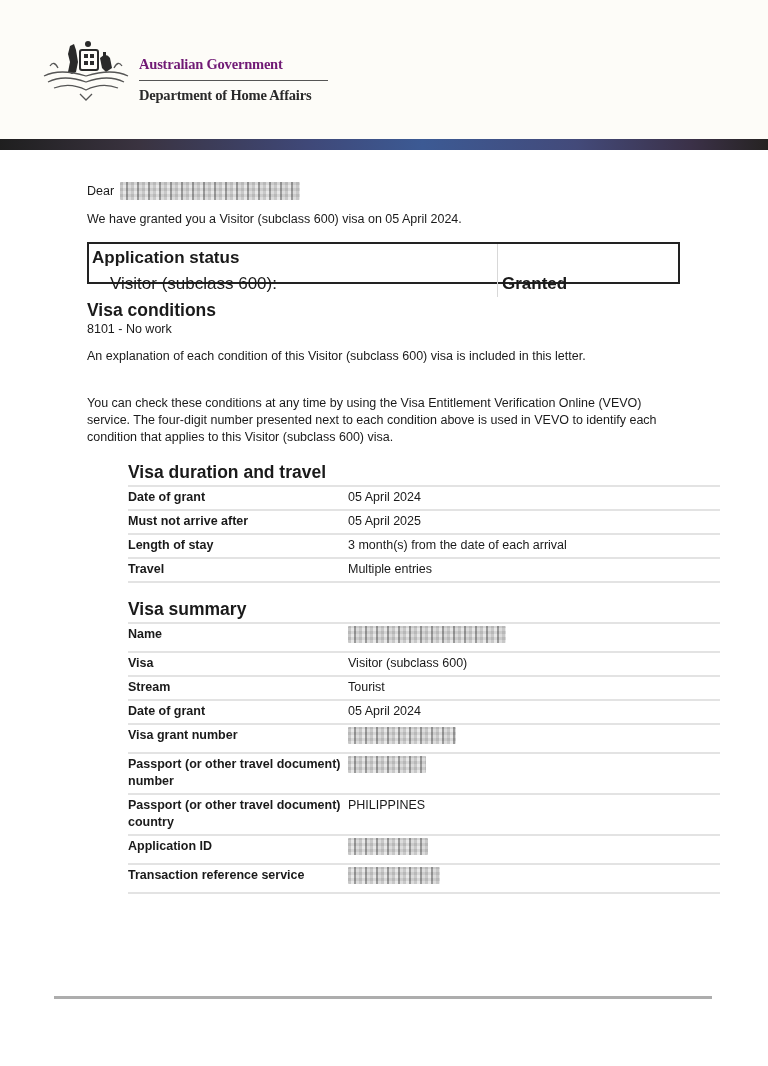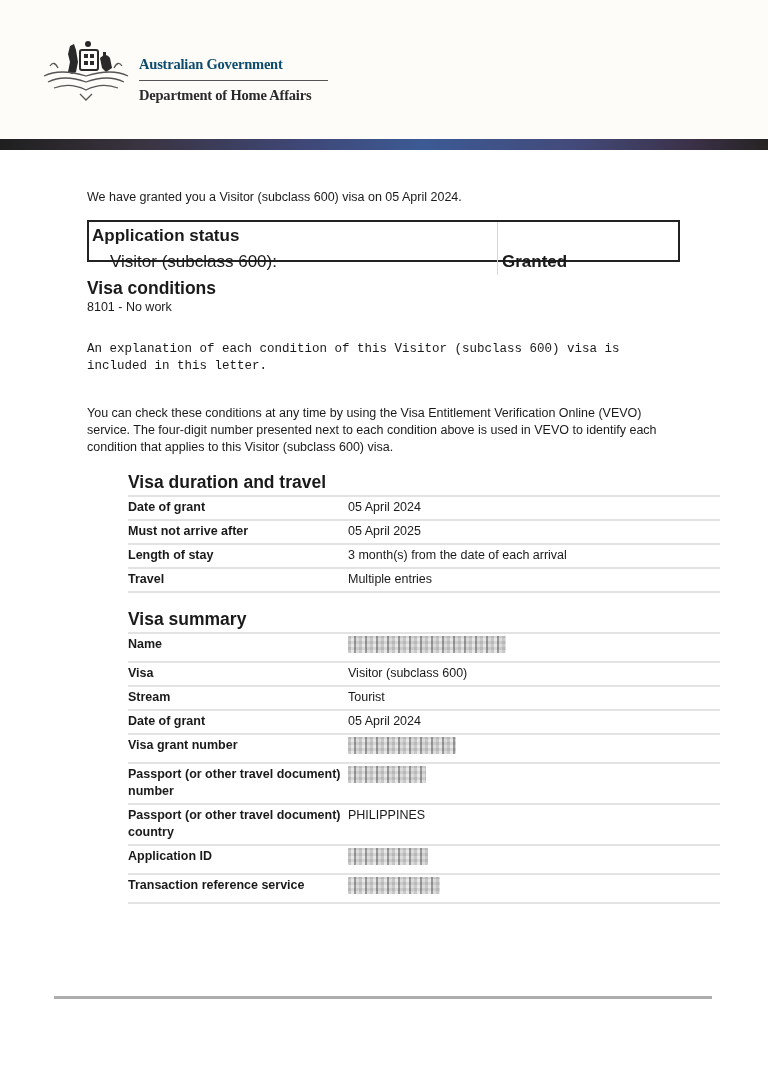--- a/index.html
+++ b/index.html
@@ -2,21 +2,21 @@
 <html><head>
 <meta charset="utf-8">
 <style>
   * { box-sizing: border-box; margin: 0; padding: 0; }
   html, body { width: 768px; height: 1066px; background: #ffffff; overflow: hidden; }
   body { font-family: "Liberation Sans", sans-serif; color: #1a1a1a; position: relative; }
 
   .header { position: absolute; left: 0; top: 0; width: 768px; height: 139px; background: #fdfcf8; }
   .crest { position: absolute; left: 40px; top: 38px; width: 92px; height: 66px; }
   .brand { position: absolute; left: 139px; top: 56px; }
-  .brand .gov { font-family: "Liberation Serif", serif; font-weight: bold; font-size: 14.5px; color: #0c4a6e; letter-spacing: -0.2px; }
+  .brand .gov { font-family: "Liberation Serif", serif; font-weight: bold; font-size: 14.5px; color: #701a75; letter-spacing: -0.2px; }
   .brand .rule { width: 189px; height: 1px; background: #555; margin: 7px 0 6px 0; }
   .brand .dept { font-family: "Liberation Serif", serif; font-weight: bold; font-size: 14.5px; color: #2a2a2a; letter-spacing: -0.2px; }
   .band { position: absolute; left: 0; top: 139px; width: 768px; height: 11px;
           background: linear-gradient(to right, #1f1f1f 0%, #3a3340 18%, #3f4878 40%, #3c5a94 55%, #434a7a 75%, #3b3148 90%, #262322 100%); }
 
   .content { position: absolute; left: 87px; top: 180px; width: 592px; }
   .dear { font-size: 12.5px; display: flex; align-items: center; height: 22px; }
   .blur { display: inline-block; background:
       repeating-linear-gradient(90deg, #c8c8c8 0 3px, #e8e8e8 3px 6px, #9a9a9a 6px 8px, #dcdcdc 8px 11px),
       repeating-linear-gradient(0deg, rgba(255,255,255,0.5) 0 3px, rgba(0,0,0,0.08) 3px 6px);
@@ -27,21 +27,21 @@
   .status-box { margin-top: 16px; border: 2px solid #222; width: 593px; height: 42px; position: relative; }
   .status-box .title { position: absolute; left: 3px; top: 4px; font-size: 17px; font-weight: bold; }
   .status-box .label { position: absolute; left: 21px; top: 30px; font-size: 17px; }
   .status-box .value { position: absolute; left: 413px; top: 30px; font-size: 17px; font-weight: bold; }
   .status-box .divider { position: absolute; left: 408px; top: 0; width: 1px; height: 53px; background: #d8d8d8; }
 
   h2 { font-size: 17.5px; font-weight: bold; color: #1a1a1a; }
   .conditions { margin-top: 16px; }
   .conditions .item { font-size: 12.5px; line-height: 17px; }
   .para { font-size: 12.5px; line-height: 17px; margin-top: 30px; }
-  .para.first { margin-top: 25px; font-family: Liberation Mono, monospace; }
+  .para.first { margin-top: 10px; }
 
   .section { margin-top: 16px; margin-left: 41px; }
   .section h2 { margin-bottom: 2px; }
   table { border-collapse: collapse; width: 592px; }
   td { font-size: 12.5px; vertical-align: top; padding: 2px 0 3px 0; line-height: 17px;
        border-top: 2px solid #e3e3e3; }
   tr:last-child td { border-bottom: 2px solid #e3e3e3; }
   td.k { width: 220px; font-weight: bold; }
   td.v { }
   td .blur { height: 17px; }
@@ -75,20 +75,24 @@
   </svg>
   <div class="brand">
     <div class="gov">Australian Government</div>
     <div class="rule"></div>
     <div class="dept">Department of Home Affairs</div>
   </div>
 </div>
 <div class="band"></div>
 
 <div class="content">
+  <div class="dear">
+    <span>Dear</span>
+    <span class="blur"></span>
+  </div>
   <p class="intro">We have granted you a Visitor (subclass 600) visa on 05 April 2024.</p>
 
   <div class="status-box">
     <div class="divider"></div>
     <div class="title">Application status</div>
     <div class="label">Visitor (subclass 600):</div>
     <div class="value">Granted</div>
   </div>
 
   <div class="conditions">

